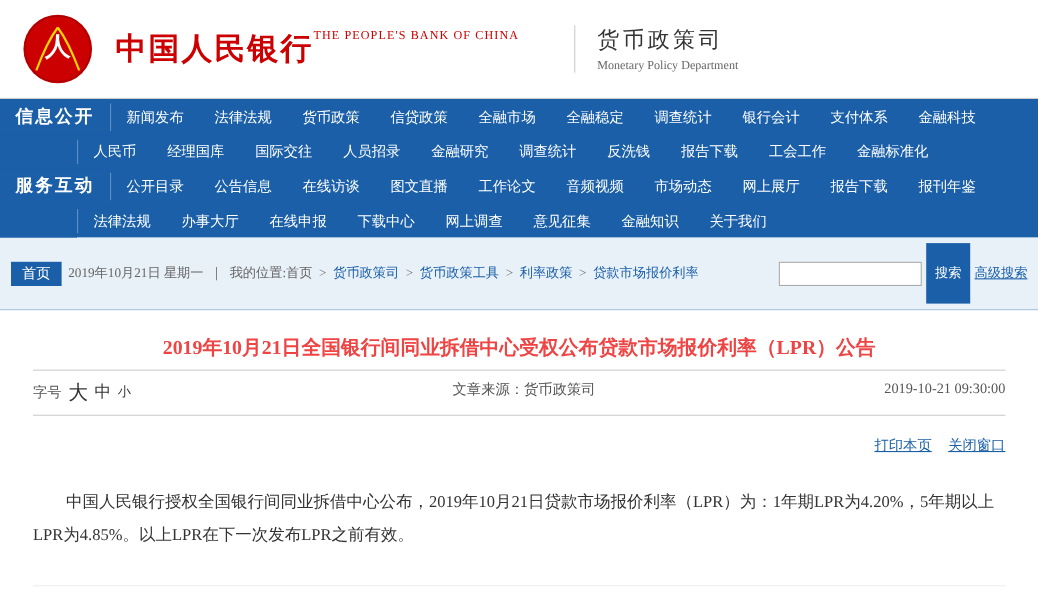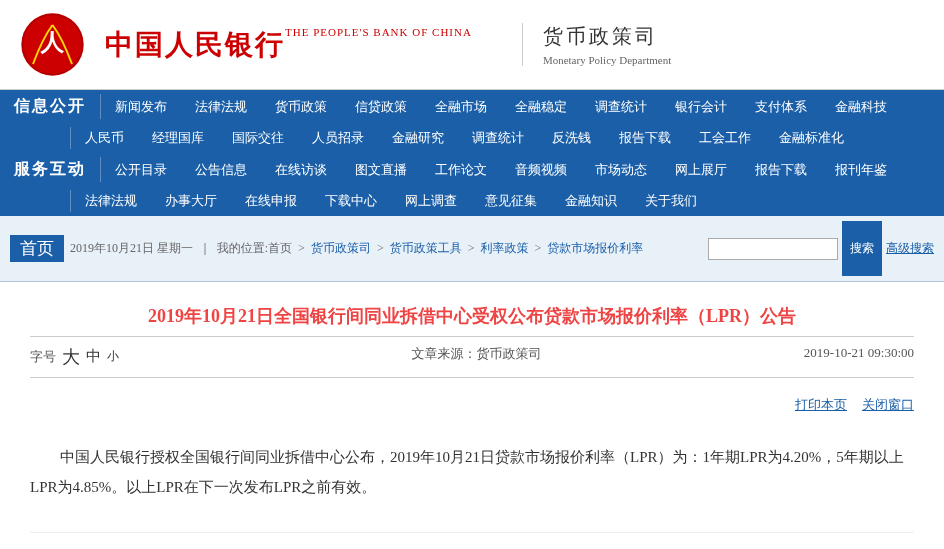--- a/index.html
+++ b/index.html
@@ -100,21 +100,21 @@
       border-bottom: 1px solid #b0c4de;
       padding: 5px 10px;
       font-size: 12px;
       color: #333;
       gap: 6px;
     }
     .breadcrumb-home {
       background: #1a5fa8;
       color: #fff;
       padding: 2px 10px;
-      font-size: 17px;
+      font-size: 13px;
       cursor: pointer;
       white-space: nowrap;
     }
     .breadcrumb-sep {
       color: #666;
     }
     .breadcrumb-link {
       color: #1a5fa8;
       cursor: pointer;
       text-decoration: none;

